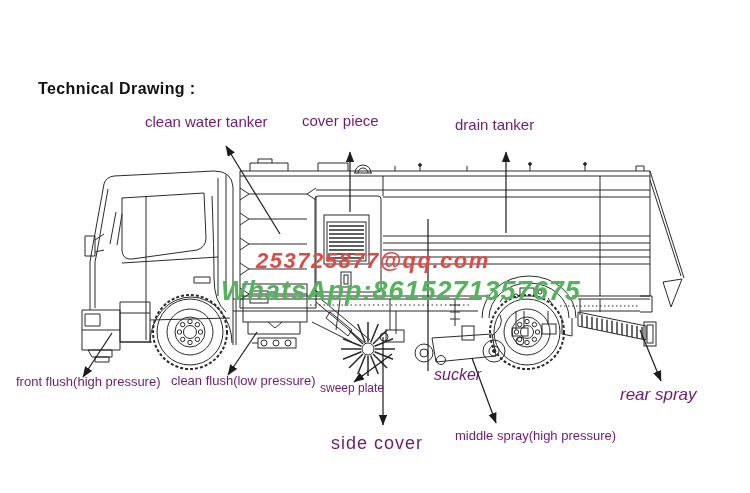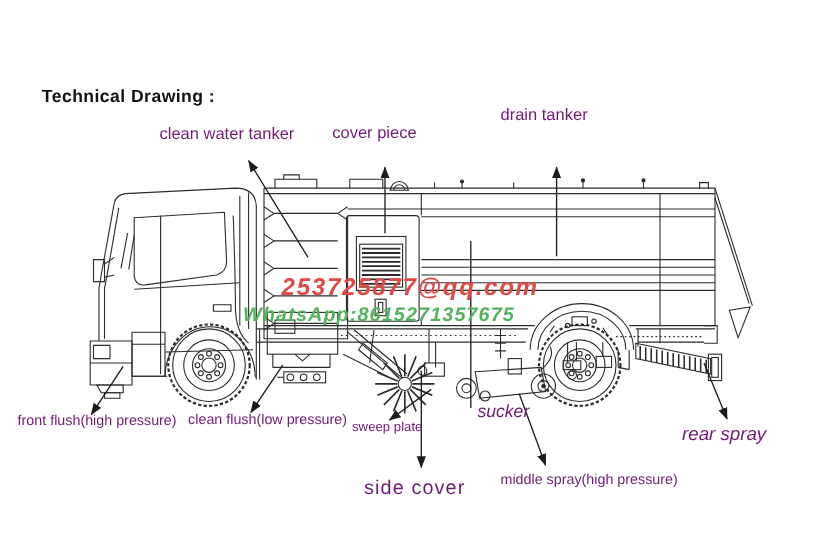--- a/index.html
+++ b/index.html
@@ -5,31 +5,31 @@
   html,body{margin:0;padding:0;}
   body{background:#ffffff;font-family:"Liberation Sans","DejaVu Sans",sans-serif;}
   .stage{position:relative;width:750px;height:493px;background:#ffffff;overflow:hidden;}
   .stage svg{position:absolute;left:0;top:0;}
   .lbl{position:absolute;color:#701a75;white-space:nowrap;line-height:1.1;}
   .title{position:absolute;left:38px;top:80px;font-size:16px;font-weight:600;letter-spacing:.4px;color:#111;}
   .lbl-top{font-size:15px;}
   .lbl-sm{font-size:13px;}
   .l-clean{left:145px;top:114px;}
   .l-cover{left:302px;top:113px;}
-  .l-drain{left:455px;top:97px;}
+  .l-drain{left:455px;top:117px;}
   .l-ffh{left:16px;top:375px;}
   .l-ffl{left:171px;top:374px;}
   .l-sweep{left:320px;top:382px;font-size:12px;}
   .l-sucker{left:434px;top:366px;font-size:16px;font-style:italic;}
   .l-rear{left:620px;top:386px;font-size:17px;font-style:italic;}
   .l-side{left:331px;top:434px;font-size:18px;letter-spacing:1px;}
   .l-mid{left:455px;top:429px;}
   .wm{position:absolute;font-style:italic;font-weight:bold;white-space:nowrap;margin-top:32px;}
   .wm-email{left:256px;top:216px;font-size:22px;letter-spacing:1.5px;color:#df4a45;}
-  .wm-whatsapp{left:221px;top:244px;font-size:18px;letter-spacing:1px;color:#55b25d;}
+  .wm-whatsapp{left:221px;top:244px;font-size:27px;letter-spacing:1px;color:#55b25d;}
 </style>
 </head>
 <body>
 
 <div class="stage">
 
   <svg width="750" height="493" viewBox="0 0 750 493">
     <defs>
       <marker id="ah" markerWidth="10" markerHeight="8" refX="8.5" refY="3.5" orient="auto">
         <path d="M0,0 L9,3.5 L0,7 Z" fill="#1c1c1c"></path>

